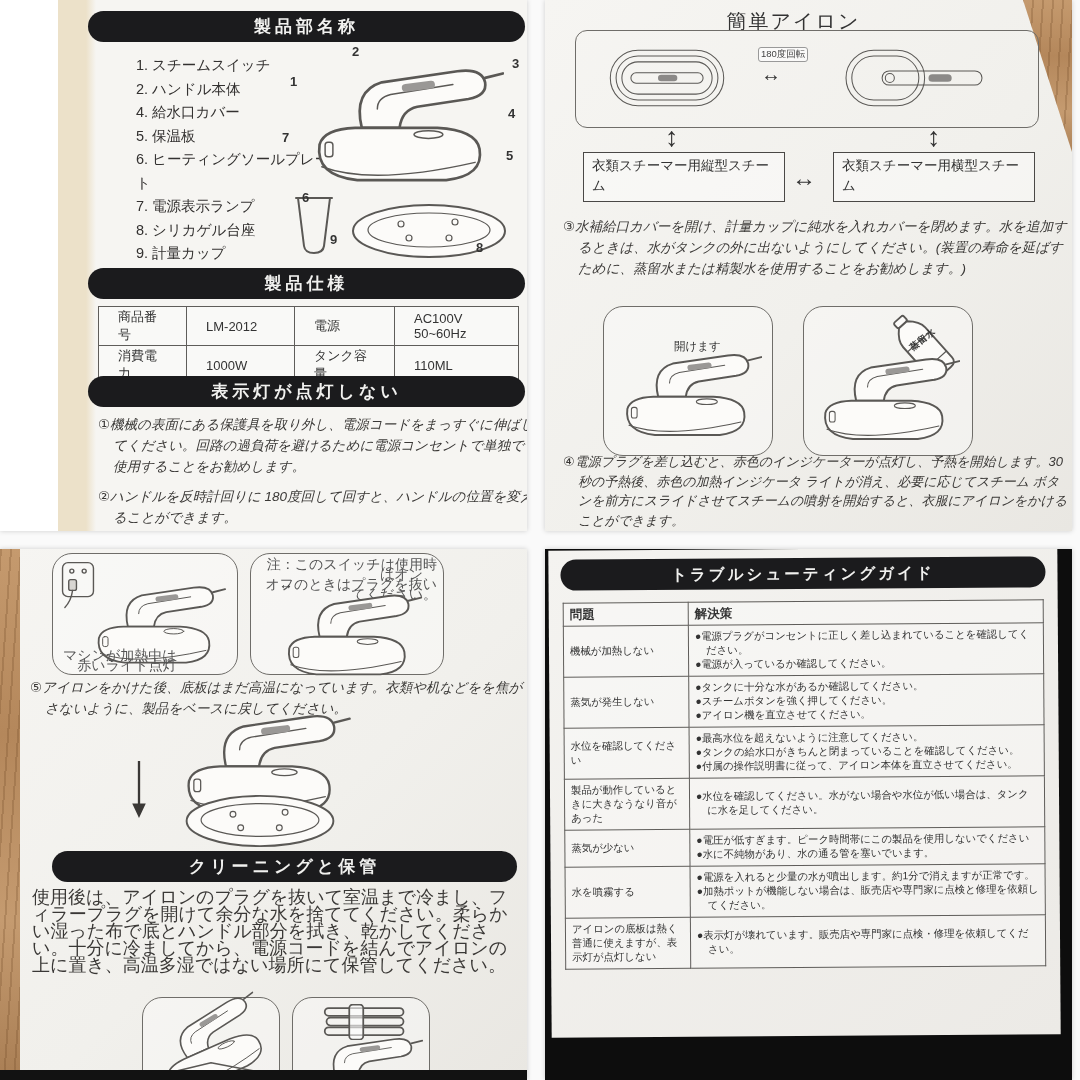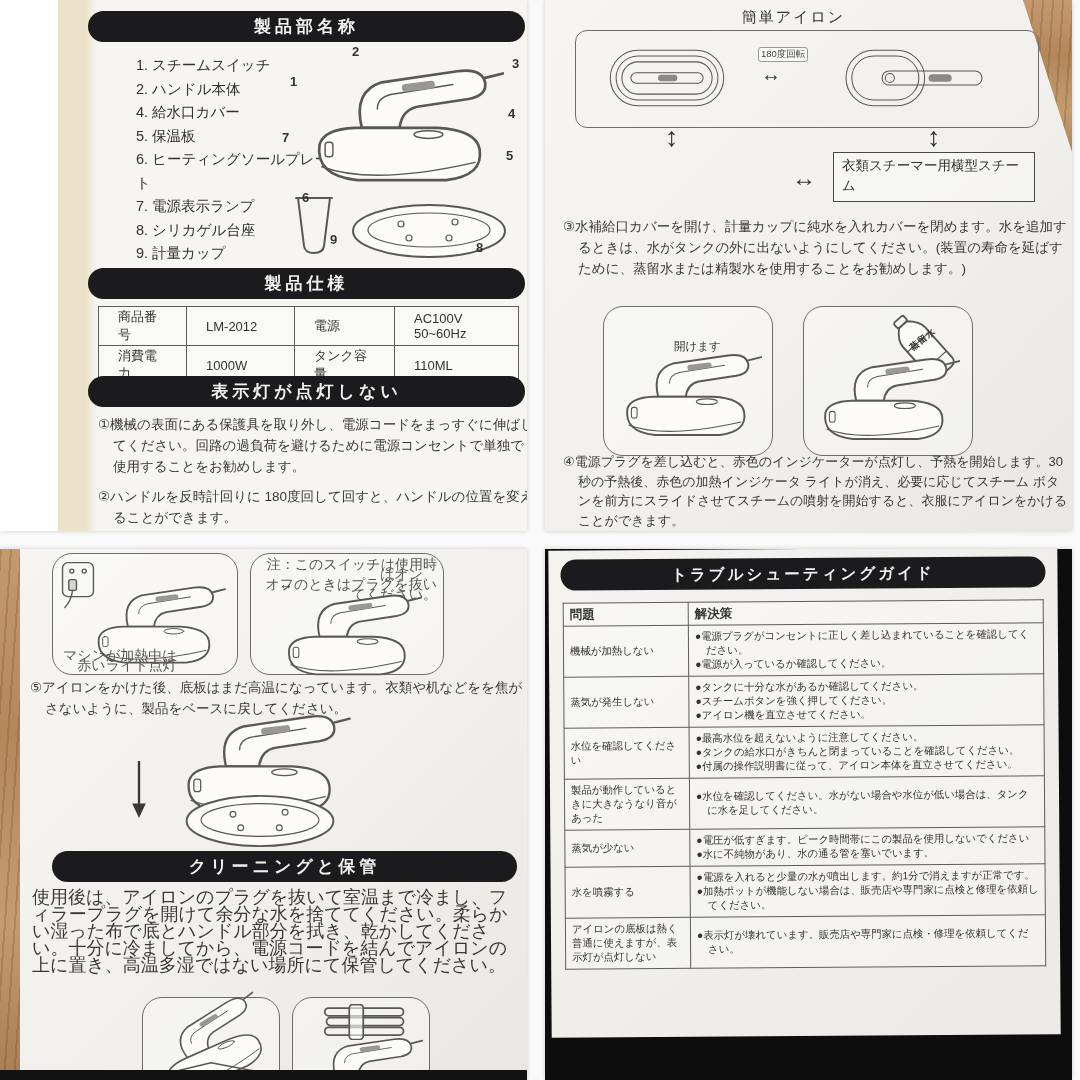--- a/index.html
+++ b/index.html
@@ -16,35 +16,35 @@
   .photo{position:relative;overflow:hidden;box-shadow:0 0 5px rgba(0,0,0,.18);}
   .paper{background:linear-gradient(135deg,#f6f5f2 0%,#f1f0ec 55%,#e9e7e2 100%);}
   
   .bar{
     position:absolute;background:#1b1b1d;color:#f1f1ef;
     border-radius:17px;text-align:center;font-size:17px;font-weight:bold;
     letter-spacing:4px;line-height:31px;height:31px;
   }
   .jp{white-space:pre-wrap;}
   .para{position:absolute;font-size:13.5px;line-height:21px;color:#3a3836;
-        padding-left:15px;text-indent:-15px;}
+        padding-left:15px;text-indent:-15px;font-style:italic;}
   .panel{position:absolute;border:1.6px solid #6f6d69;border-radius:20px;background:rgba(255,255,255,.35);}
   .arrow-glyph{position:absolute;color:#333;font-weight:bold;}
   svg.d{position:absolute;overflow:visible;}
   
   #q1 .bar{left:88px;right:2px;}
   .parts-list{position:absolute;left:100px;top:54px;width:200px;font-size:14.5px;line-height:23.5px;color:#333130;margin-left:36px;}
   .q1-diagram{position:absolute;left:282px;top:44px;width:242px;height:220px;}
   .callout{position:absolute;font-size:13px;color:#333;font-weight:bold;}
   .spec-table{position:absolute;left:98px;top:306px;border-collapse:collapse;font-size:13px;color:#333;}
   .spec-table td{border:1.3px solid #5f5d5a;height:27px;padding:1px 19px;background:rgba(255,255,255,.4);}
   
   #q2 .wood-wedge{position:absolute;right:0;top:0;width:70px;height:160px;
     clip-path:polygon(100% 0,30% 0,100% 95%);}
-  .q2-title{position:absolute;left:0;right:30px;top:8px;text-align:center;font-size:15px;color:#333;letter-spacing:2px;}
+  .q2-title{position:absolute;left:0;right:30px;top:8px;text-align:center;font-size:20px;color:#333;letter-spacing:2px;}
   .q2-diagram{position:absolute;left:30px;top:30px;width:462px;height:96px;border:1.6px solid #6f6d69;border-radius:12px;}
   .rotate-label{position:absolute;left:182px;top:16px;font-size:9.5px;color:#444;border:1px solid #999;border-radius:3px;padding:0 2px;background:rgba(255,255,255,.6);}
   .mode-box{position:absolute;top:152px;height:50px;border:1.6px solid #4a4846;
     font-size:13.5px;line-height:1.45;padding:3px 8px;color:#333;background:rgba(255,255,255,.4);box-sizing:border-box;}
   .open-pointer{position:absolute;width:2px;height:34px;background:#444;transform:rotate(35deg);}
   .bottle-label{position:absolute;font-size:9px;color:#333;transform:rotate(-38deg);font-weight:bold;letter-spacing:1px;}
   
   .wood{background:
     repeating-linear-gradient(94deg,rgba(96,58,24,.22) 0 2px,rgba(0,0,0,0) 2px 10px),
     linear-gradient(180deg,#c59a6e,#b4875b 35%,#c59b70 70%,#a97e54);}
@@ -225,20 +225,21 @@
       <svg class="d" style="left:240px;top:18px;width:196px;height:58px">
           <use href="#top-view-open"></use>
         </svg>
       <span class="rotate-label">180度回転</span>
       <span class="arrow-glyph" style="left:185px;top:32px;font-size:20px">↔</span>
     </div>
 
     <span class="arrow-glyph" style="left:120px;top:122px;font-size:27px">↕</span>
     <span class="arrow-glyph" style="left:382px;top:122px;font-size:27px">↕</span>
 
+    <div class="mode-box" style="left:38px;width:202px">衣類スチーマー用縦型スチーム</div>
     <div class="mode-box" style="left:288px;width:202px">衣類スチーマー用横型スチーム</div>
     <span class="arrow-glyph" style="left:247px;top:164px;font-size:24px">↔</span>
 
     <div class="para jp" style="left:18px;top:216px;width:494px">③水補給口カバーを開け、計量カップに純水を入れカバーを閉めます。水を追加するときは、水がタンクの外に出ないようにしてください。(装置の寿命を延ばすために、蒸留水または精製水を使用することをお勧めします。)</div>
 
     <div class="panel" style="left:58px;top:306px;width:168px;height:148px">
       <span style="position:absolute;left:70px;top:32px;font-size:11.5px;color:#333">開けます</span>
       <span class="open-pointer" style="left:86px;top:52px"></span>
       <svg class="d" style="left:12px;top:40px;width:146px;height:94px">
           <use href="#iron-side"></use>

